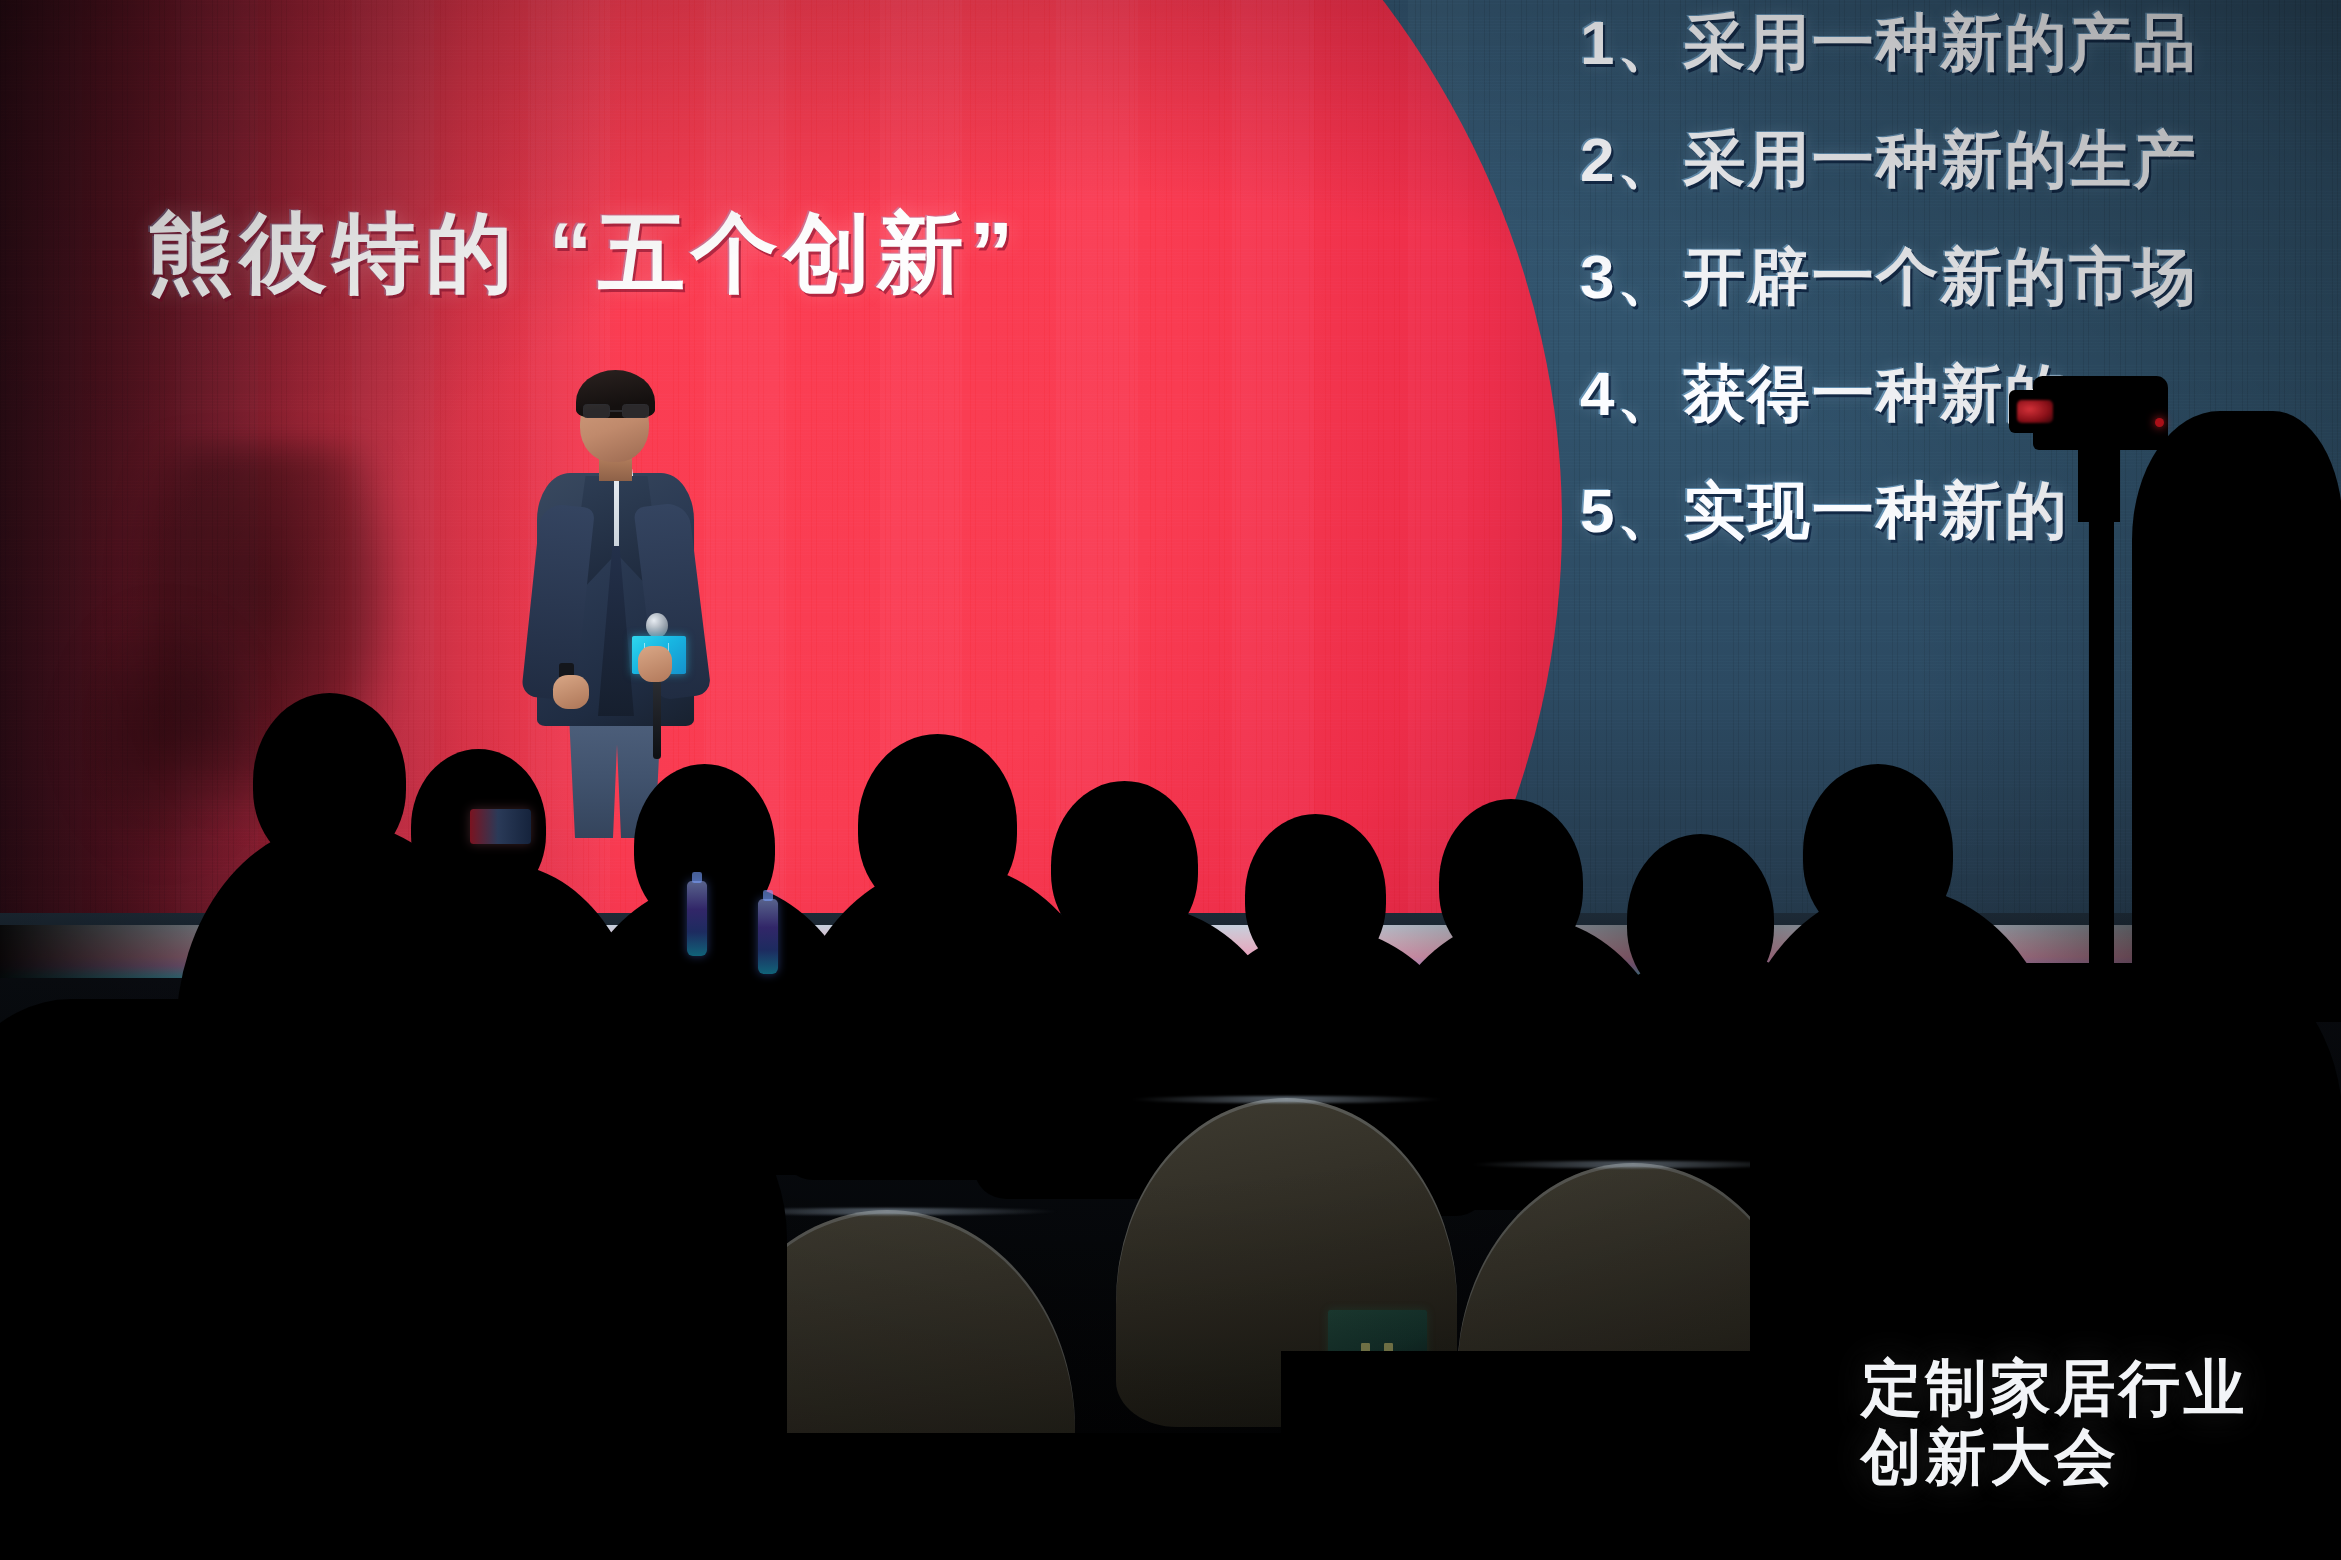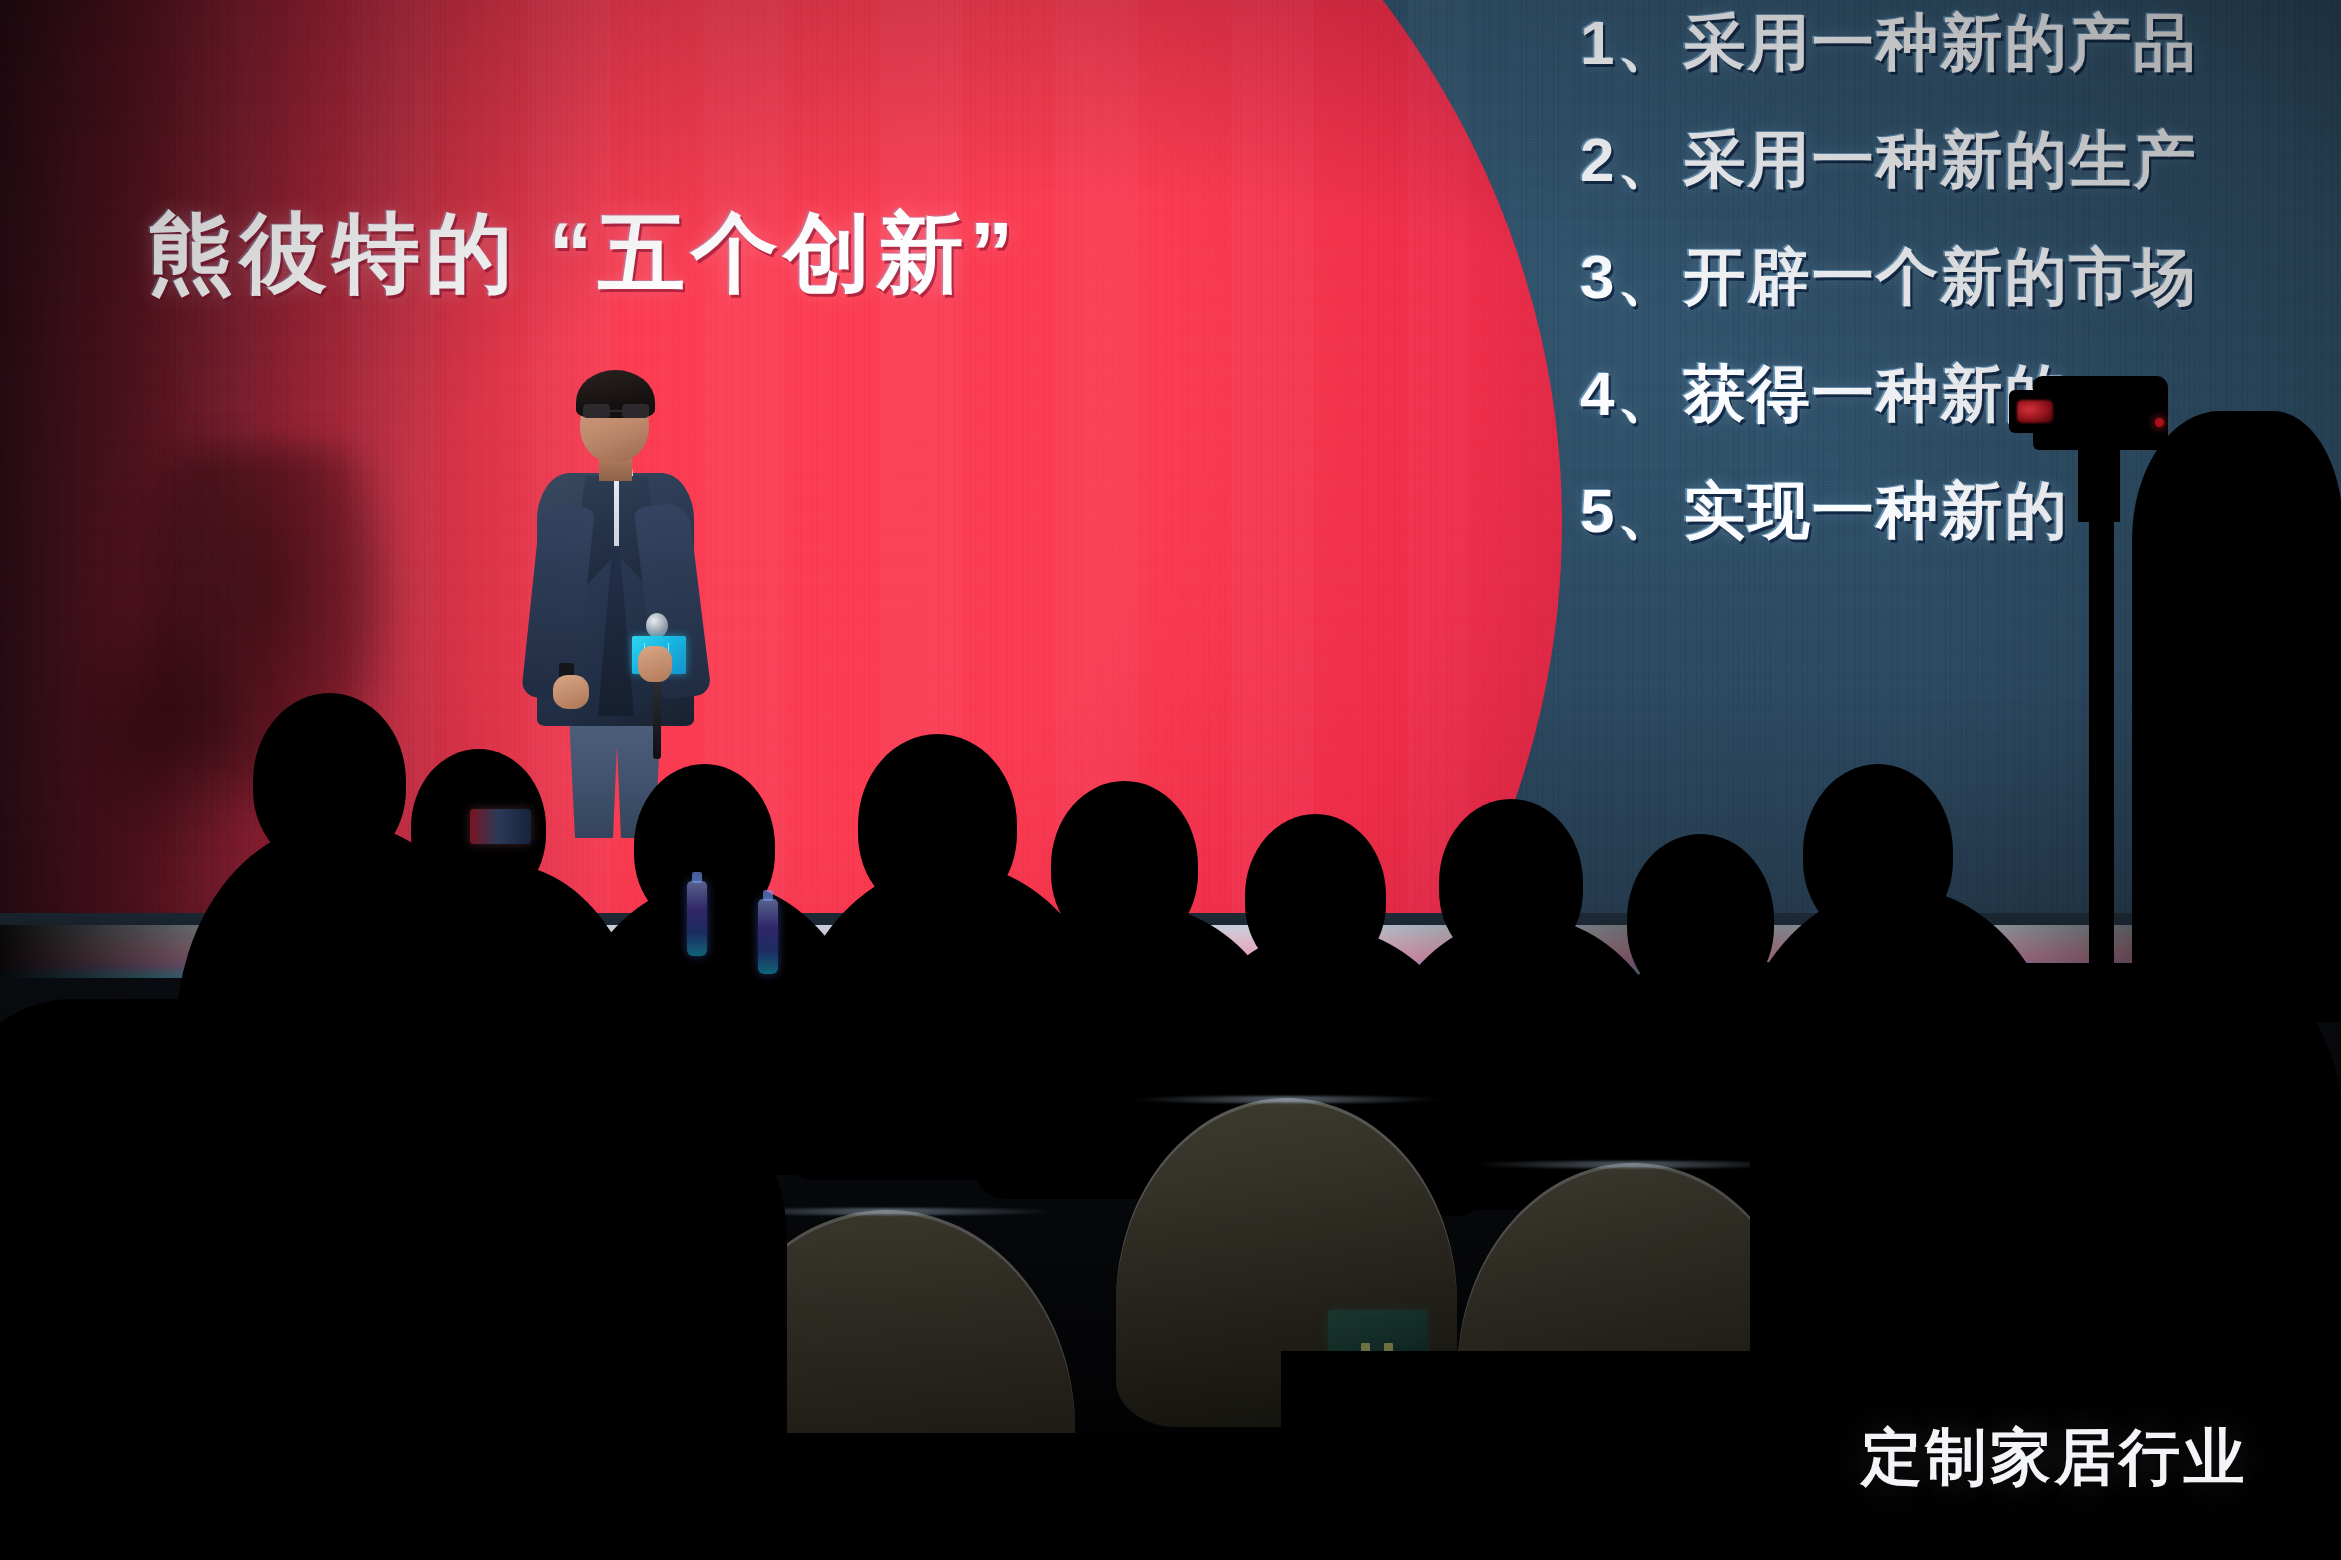--- a/index.html
+++ b/index.html
@@ -439,16 +439,17 @@
        border-radius:135px 141px 0 0 / 164px 164px 0 0;"></div>
   <div class="sil" style="left:1750px; top:963px; width:593px; height:599px;
        border-radius:164px 117px 0 0 / 200px 164px 0 0;"></div>
   <div class="sil" style="left:1281px; top:1351px; width:587px; height:211px;"></div>
   <div class="sil" style="left:0;      top:1433px; width:2342px; height:129px;"></div>
 
   <div class="vignette"></div>
 
   <div class="watermark">
     <div>定制家居行业</div>
+    <div>创新大会</div>
   </div>
 
 </div>
 
 
 </body></html>

